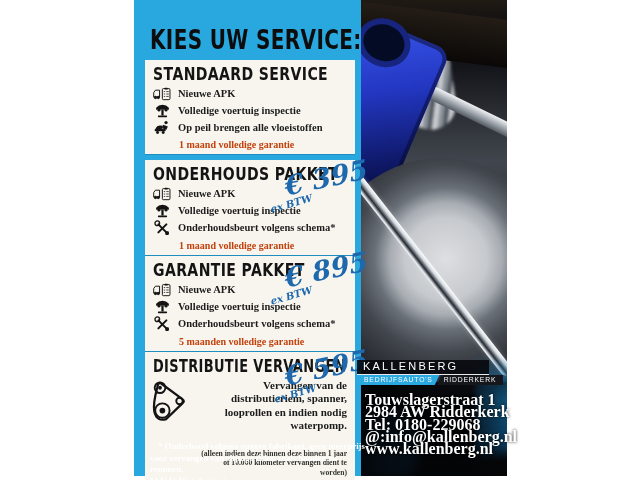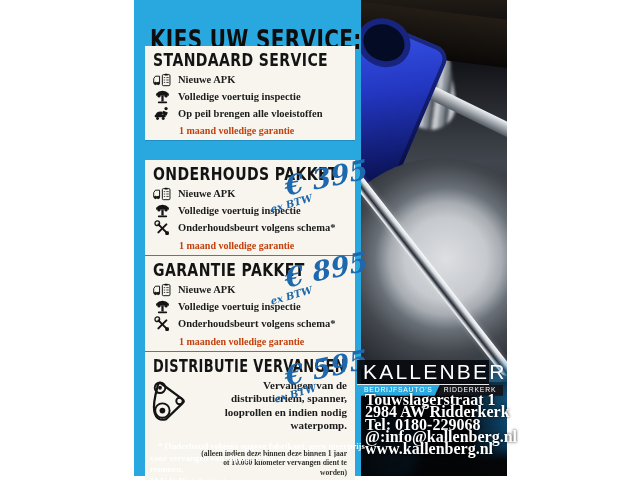--- a/index.html
+++ b/index.html
@@ -69,21 +69,21 @@
          box-shadow:0 0 5px rgba(255,255,255,.25);}
   .p-bluefloor-l{left:-10px;top:405px;width:70px;height:72px;filter:blur(2px);
          background:radial-gradient(ellipse at 40% 60%,#2d8ec7 0%,#176fa8 55%,rgba(10,80,130,0) 78%);}
   .p-bluefloor-r{left:114px;top:356px;width:36px;height:104px;filter:blur(2px);
          background:linear-gradient(180deg,rgba(26,122,181,0),#1a7ab5 40%,#0f5c92 85%,rgba(10,60,100,0));}
   .p-backdrop{left:0;top:382px;width:146px;height:94px;
          background:linear-gradient(90deg,rgba(3,4,6,.97),rgba(3,4,6,.82) 75%,rgba(3,4,6,.35));}
 
   .logo{position:absolute;left:357px;top:360px;width:132px;z-index:6;}
   .logo-name{display:block;background:rgba(7,9,13,.9);color:#ffffff;
-         font-family:"Liberation Sans",sans-serif;font-weight:400;font-size:21px;
+         font-family:"Liberation Sans",sans-serif;font-weight:400;font-size:11px;
          letter-spacing:2.2px;padding:1px 3px 1px 6px;border-bottom:1.5px solid #e9e9e9;
          line-height:1.05;white-space:nowrap;}
   .logo-tags{display:flex;margin-top:0;}
   .tag{color:#ffffff;font-family:"Liberation Sans",sans-serif;font-size:6.8px;
          letter-spacing:.8px;padding:2px 7px 2px 7px;line-height:1;white-space:nowrap;}
   .tag-blue{background:#2aa9e0;clip-path:polygon(0 0,100% 0,calc(100% - 5px) 100%,0 100%);}
   .tag-dark{background:#15171c;margin-left:-3px;clip-path:polygon(5px 0,100% 0,100% 100%,0 100%);}
 
   .contact{position:absolute;left:365px;top:394px;z-index:6;color:#ffffff;
          font-family:"Liberation Serif",serif;font-weight:700;font-size:16px;line-height:12.3px;
@@ -91,21 +91,21 @@
 </style>
 </head>
 <body>
 
 <div class="stage">
 
   <div class="blue-panel"></div>
 
   <h1 class="page-title"><span class="cond">KIES UW SERVICE:</span></h1>
 
-  <section class="card" style="top:46px;min-height:90px;">
+  <section class="card" style="top:60px;min-height:90px;">
     <h2><span class="cond" style="transform:scaleX(.78);">STANDAARD SERVICE</span></h2>
     <div class="row">
       <span class="icn">
         <svg width="19" height="14" viewBox="0 0 26 20">
             <g stroke="#141414" fill="#f7f5ee" stroke-width="1.4">
               <path d="M1 8 L3.5 4.5 H9.5 V14.5 H1 Z"></path>
               <circle cx="3.6" cy="15" r="1.7" fill="#141414"></circle>
               <circle cx="7.6" cy="15" r="1.7" fill="#141414"></circle>
               <rect x="13.5" y="2.2" width="11" height="16" rx="1.5"></rect>
               <rect x="16.8" y="0.8" width="4.4" height="2.6" rx="0.8" fill="#141414" stroke="none"></rect>
@@ -227,21 +227,21 @@
             <g stroke="#141414" stroke-width="2.8" stroke-linecap="round">
               <path d="M6 17 L17 6"></path>
               <path d="M6 6 L17 17"></path>
             </g>
             <circle cx="4.5" cy="4.5" r="3.2" fill="none" stroke="#141414" stroke-width="1.8"></circle>
             <rect x="15.5" y="15.5" width="5" height="5" rx="1.4" fill="#141414"></rect>
           </svg>
       </span>
       <span class="itxt">Onderhoudsbeurt volgens schema*</span>
     </div>
-    <div class="guar">1 maanden volledige garantie</div>
+    <div class="guar">5 maanden volledige garantie</div>
   </section>
 
   <section class="card" style="top:352px;min-height:89px;">
     <h2><span class="cond" style="transform:scaleX(.74);font-size:17.5px;">DISTRIBUTIE VERVANGEN</span></h2>
     <div class="price" style="top:0;">€ 595</div>
     <div class="price-note" style="top:36px;right:38px;">ex BTW</div>
     <div class="dist-body">
       <span class="belt">
         <svg width="38" height="46" viewBox="0 0 40 48" fill="none" stroke="#141414">
             <path d="M10 4 L33 21 Q36 23 33 25.5 L16 42 Q6 45 3.5 34 Q2 26 6.5 9 Q7.5 3.5 10 4 Z" stroke-width="2.4"></path>

